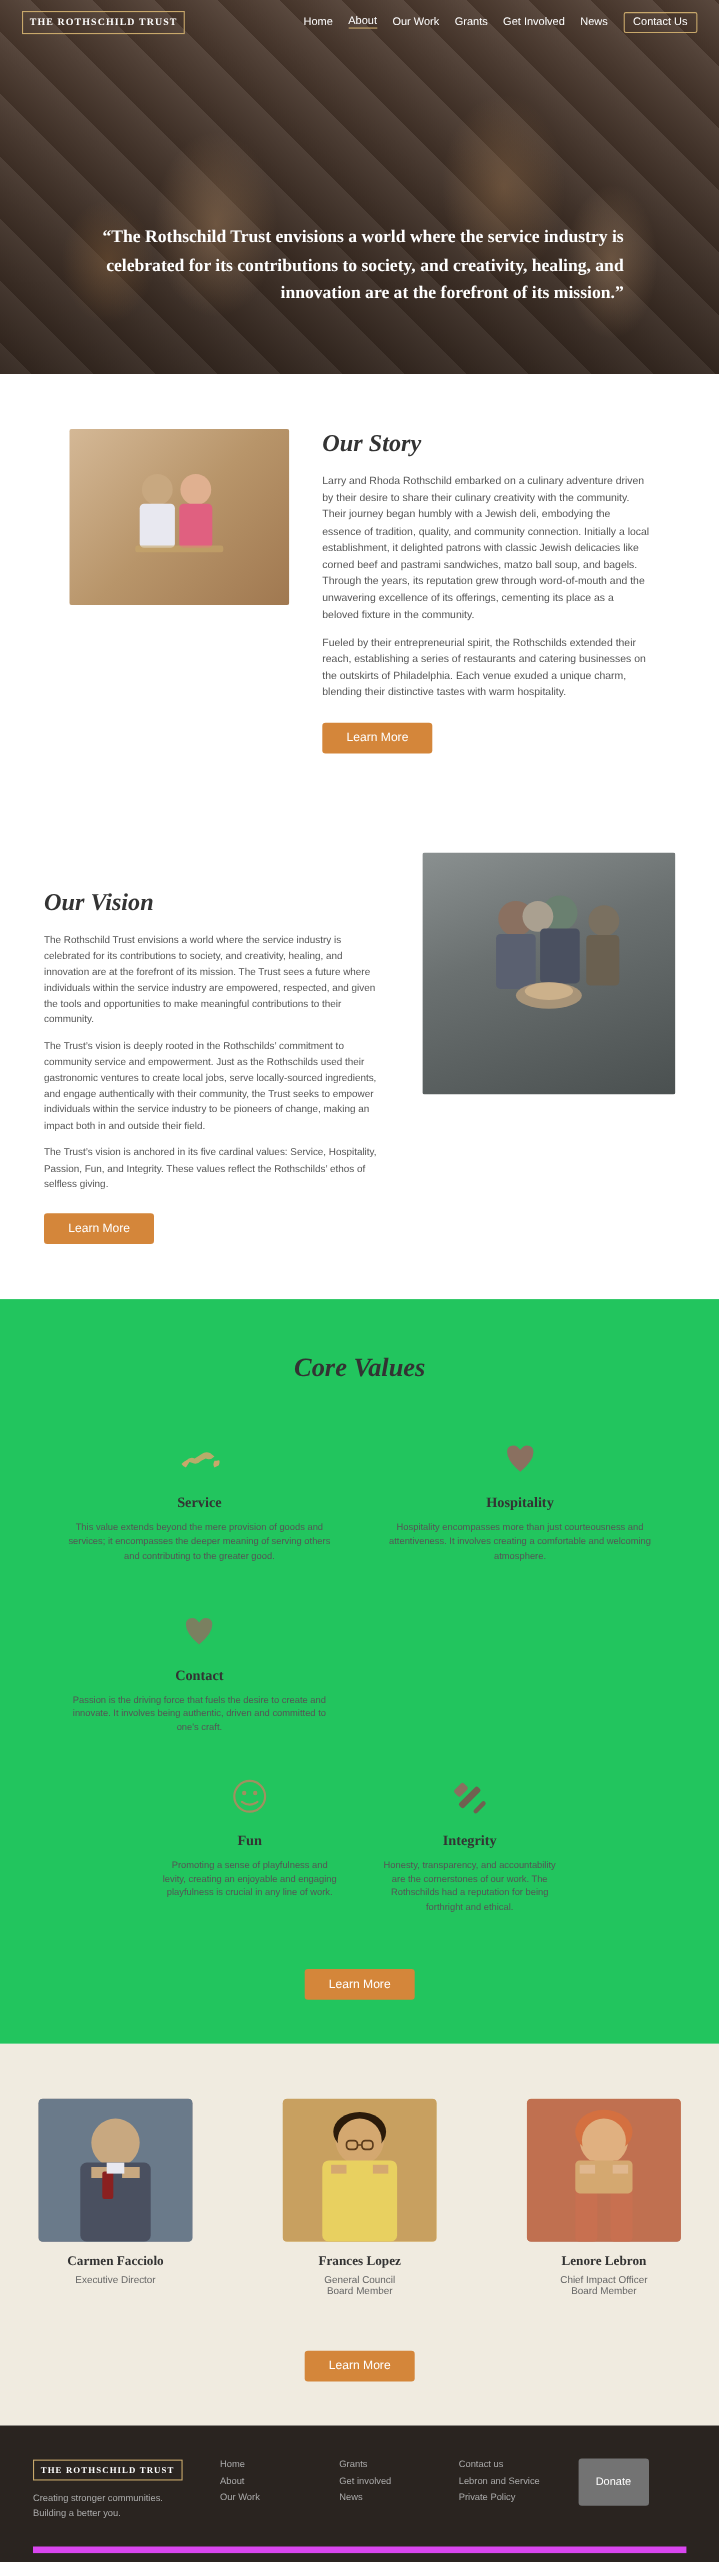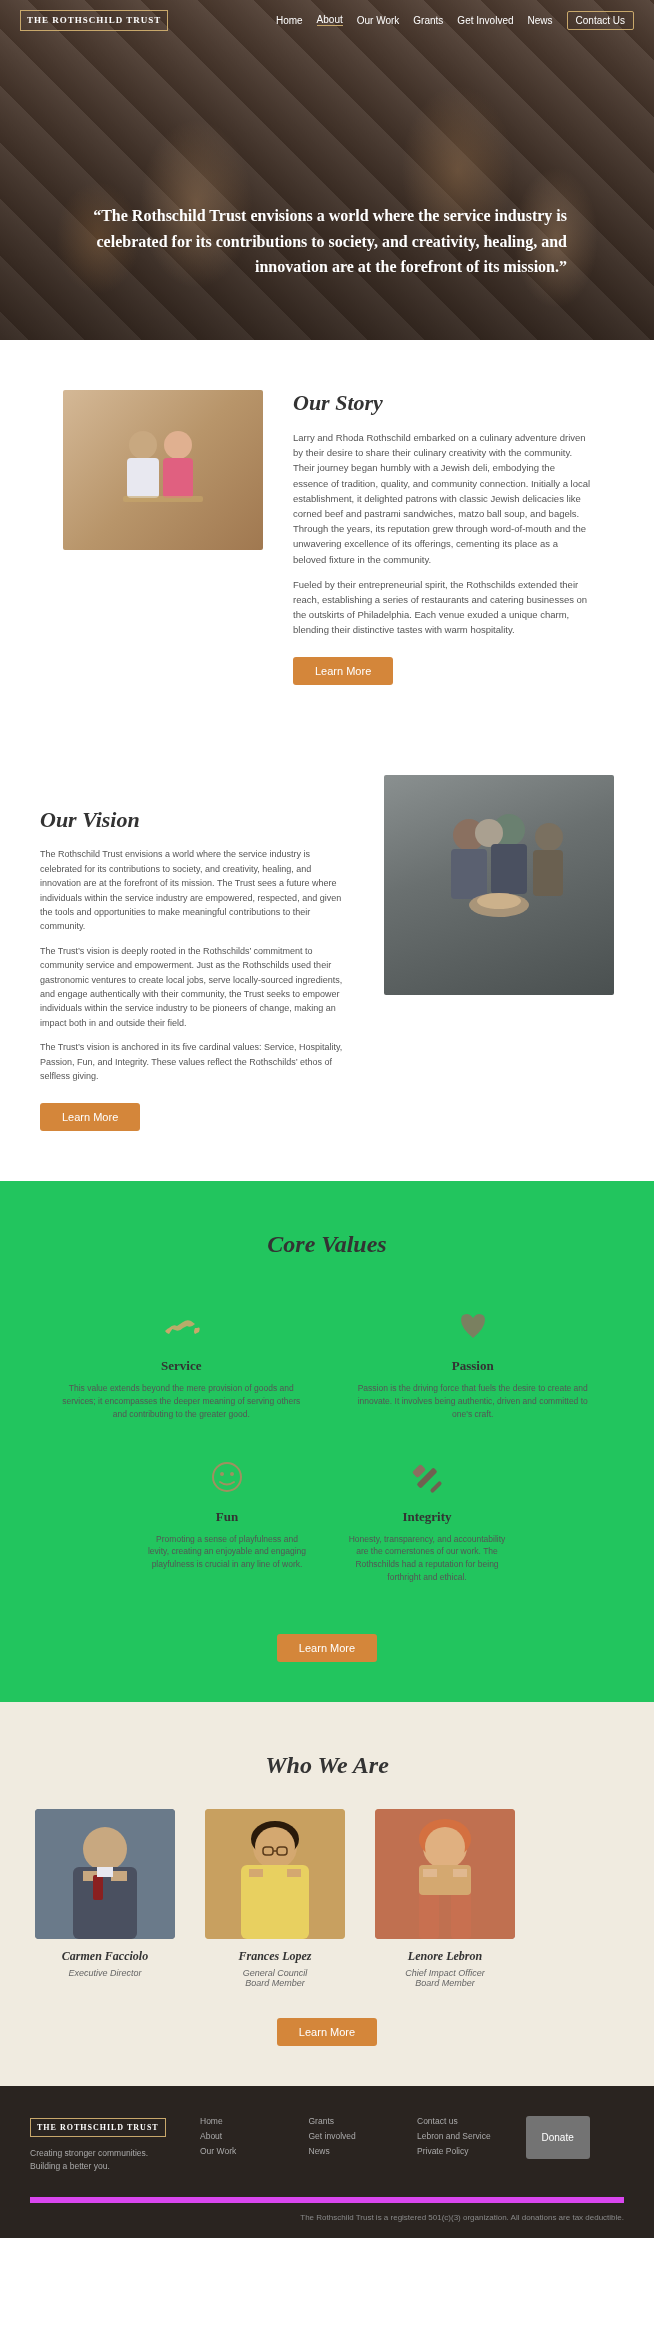--- a/index.html
+++ b/index.html
@@ -134,21 +134,21 @@
 
     
     .who-section {
       background: #f0ebe0; padding: 50px 30px 40px;
     }
     .who-section h2 {
       text-align: center; font-size: 24px; color: #333; margin-bottom: 30px;
       font-style: italic;
     }
     .team-grid {
-      display: flex; gap: 20px; justify-content: flex-start; margin-bottom: 20px; font-style: italic;
+      display: flex; gap: 20px; justify-content: space-between; margin-bottom: 40px;
     }
     .team-member { text-align: center; width: 150px; }
     .team-photo {
       width: 140px; height: 130px; border-radius: 4px; overflow: hidden;
       margin: 0 auto 10px;
     }
     .team-photo-1 {
       background: linear-gradient(160deg, #5a6070 0%, #7a8090 100%);
     }
     .team-photo-2 {
@@ -295,28 +295,37 @@
         <svg width="40" height="40" viewBox="0 0 40 40">
           <path d="M8 22 Q12 18 16 20 L22 16 Q26 13 30 15 L34 18 Q30 22 26 20 L22 22 Q18 26 14 24 Z" fill="#c8a86b" opacity="0.9"></path>
           <path d="M4 25 Q8 20 12 22 L8 28 Q6 28 4 25Z" fill="#c8a86b"></path>
           <path d="M36 22 Q40 20 38 26 L34 28 Q32 26 34 22Z" fill="#c8a86b"></path>
         </svg>
       </div>
       <h3>Service</h3>
       <p>This value extends beyond the mere provision of goods and services; it encompasses the deeper meaning of serving others and contributing to the greater good.</p>
     </div>
 
+    <div class="value-item">
+      <div class="value-icon hospitality">
+        <svg width="40" height="40" viewBox="0 0 40 40">
+          <path d="M20 32 Q8 22 8 14 Q8 8 14 8 Q17 8 20 12 Q23 8 26 8 Q32 8 32 14 Q32 22 20 32Z" fill="#8a7060"></path>
+        </svg>
+      </div>
+      <h3>Hospitality</h3>
+      <p>Hospitality encompasses more than just courteousness and attentiveness. It involves creating a comfortable and welcoming atmosphere.</p>
+    </div>
 
     <div class="value-item">
       <div class="value-icon passion">
         <svg width="40" height="40" viewBox="0 0 40 40">
           <path d="M20 32 Q8 22 8 14 Q8 8 14 8 Q17 8 20 12 Q23 8 26 8 Q32 8 32 14 Q32 22 20 32Z" fill="#7a8060"></path>
         </svg>
       </div>
-      <h3>Passion</h3>
+      <h3>Contact</h3>
       <p>Passion is the driving force that fuels the desire to create and innovate. It involves being authentic, driven and committed to one's craft.</p>
     </div>
   </div>
 
   <div class="values-bottom-row">
 
     <div class="value-item">
       <div class="value-icon fun">
         <svg width="40" height="40" viewBox="0 0 40 40">
           <circle cx="20" cy="20" r="14" fill="none" stroke="#a09060" stroke-width="2"></circle>
@@ -341,21 +350,20 @@
       <p>Honesty, transparency, and accountability are the cornerstones of our work. The Rothschilds had a reputation for being forthright and ethical.</p>
     </div>
   </div>
 
   <div class="core-values-btn">
     <button class="btn-orange">Learn More</button>
   </div>
 </section>
 
 <section class="who-section">
-  <h2>Who We Are</h2>
 
   <div class="team-grid">
 
     <div class="team-member">
       <div class="team-photo team-photo-1">
         <svg width="140" height="130" viewBox="0 0 140 130">
           <rect width="140" height="130" fill="#6a7a8a"></rect>
           <circle cx="70" cy="40" r="22" fill="#c8a880"></circle>
           <rect x="38" y="58" width="64" height="72" rx="6" fill="#4a5060"></rect>
           <rect x="48" y="62" width="16" height="10" fill="#c8a880"></rect>

